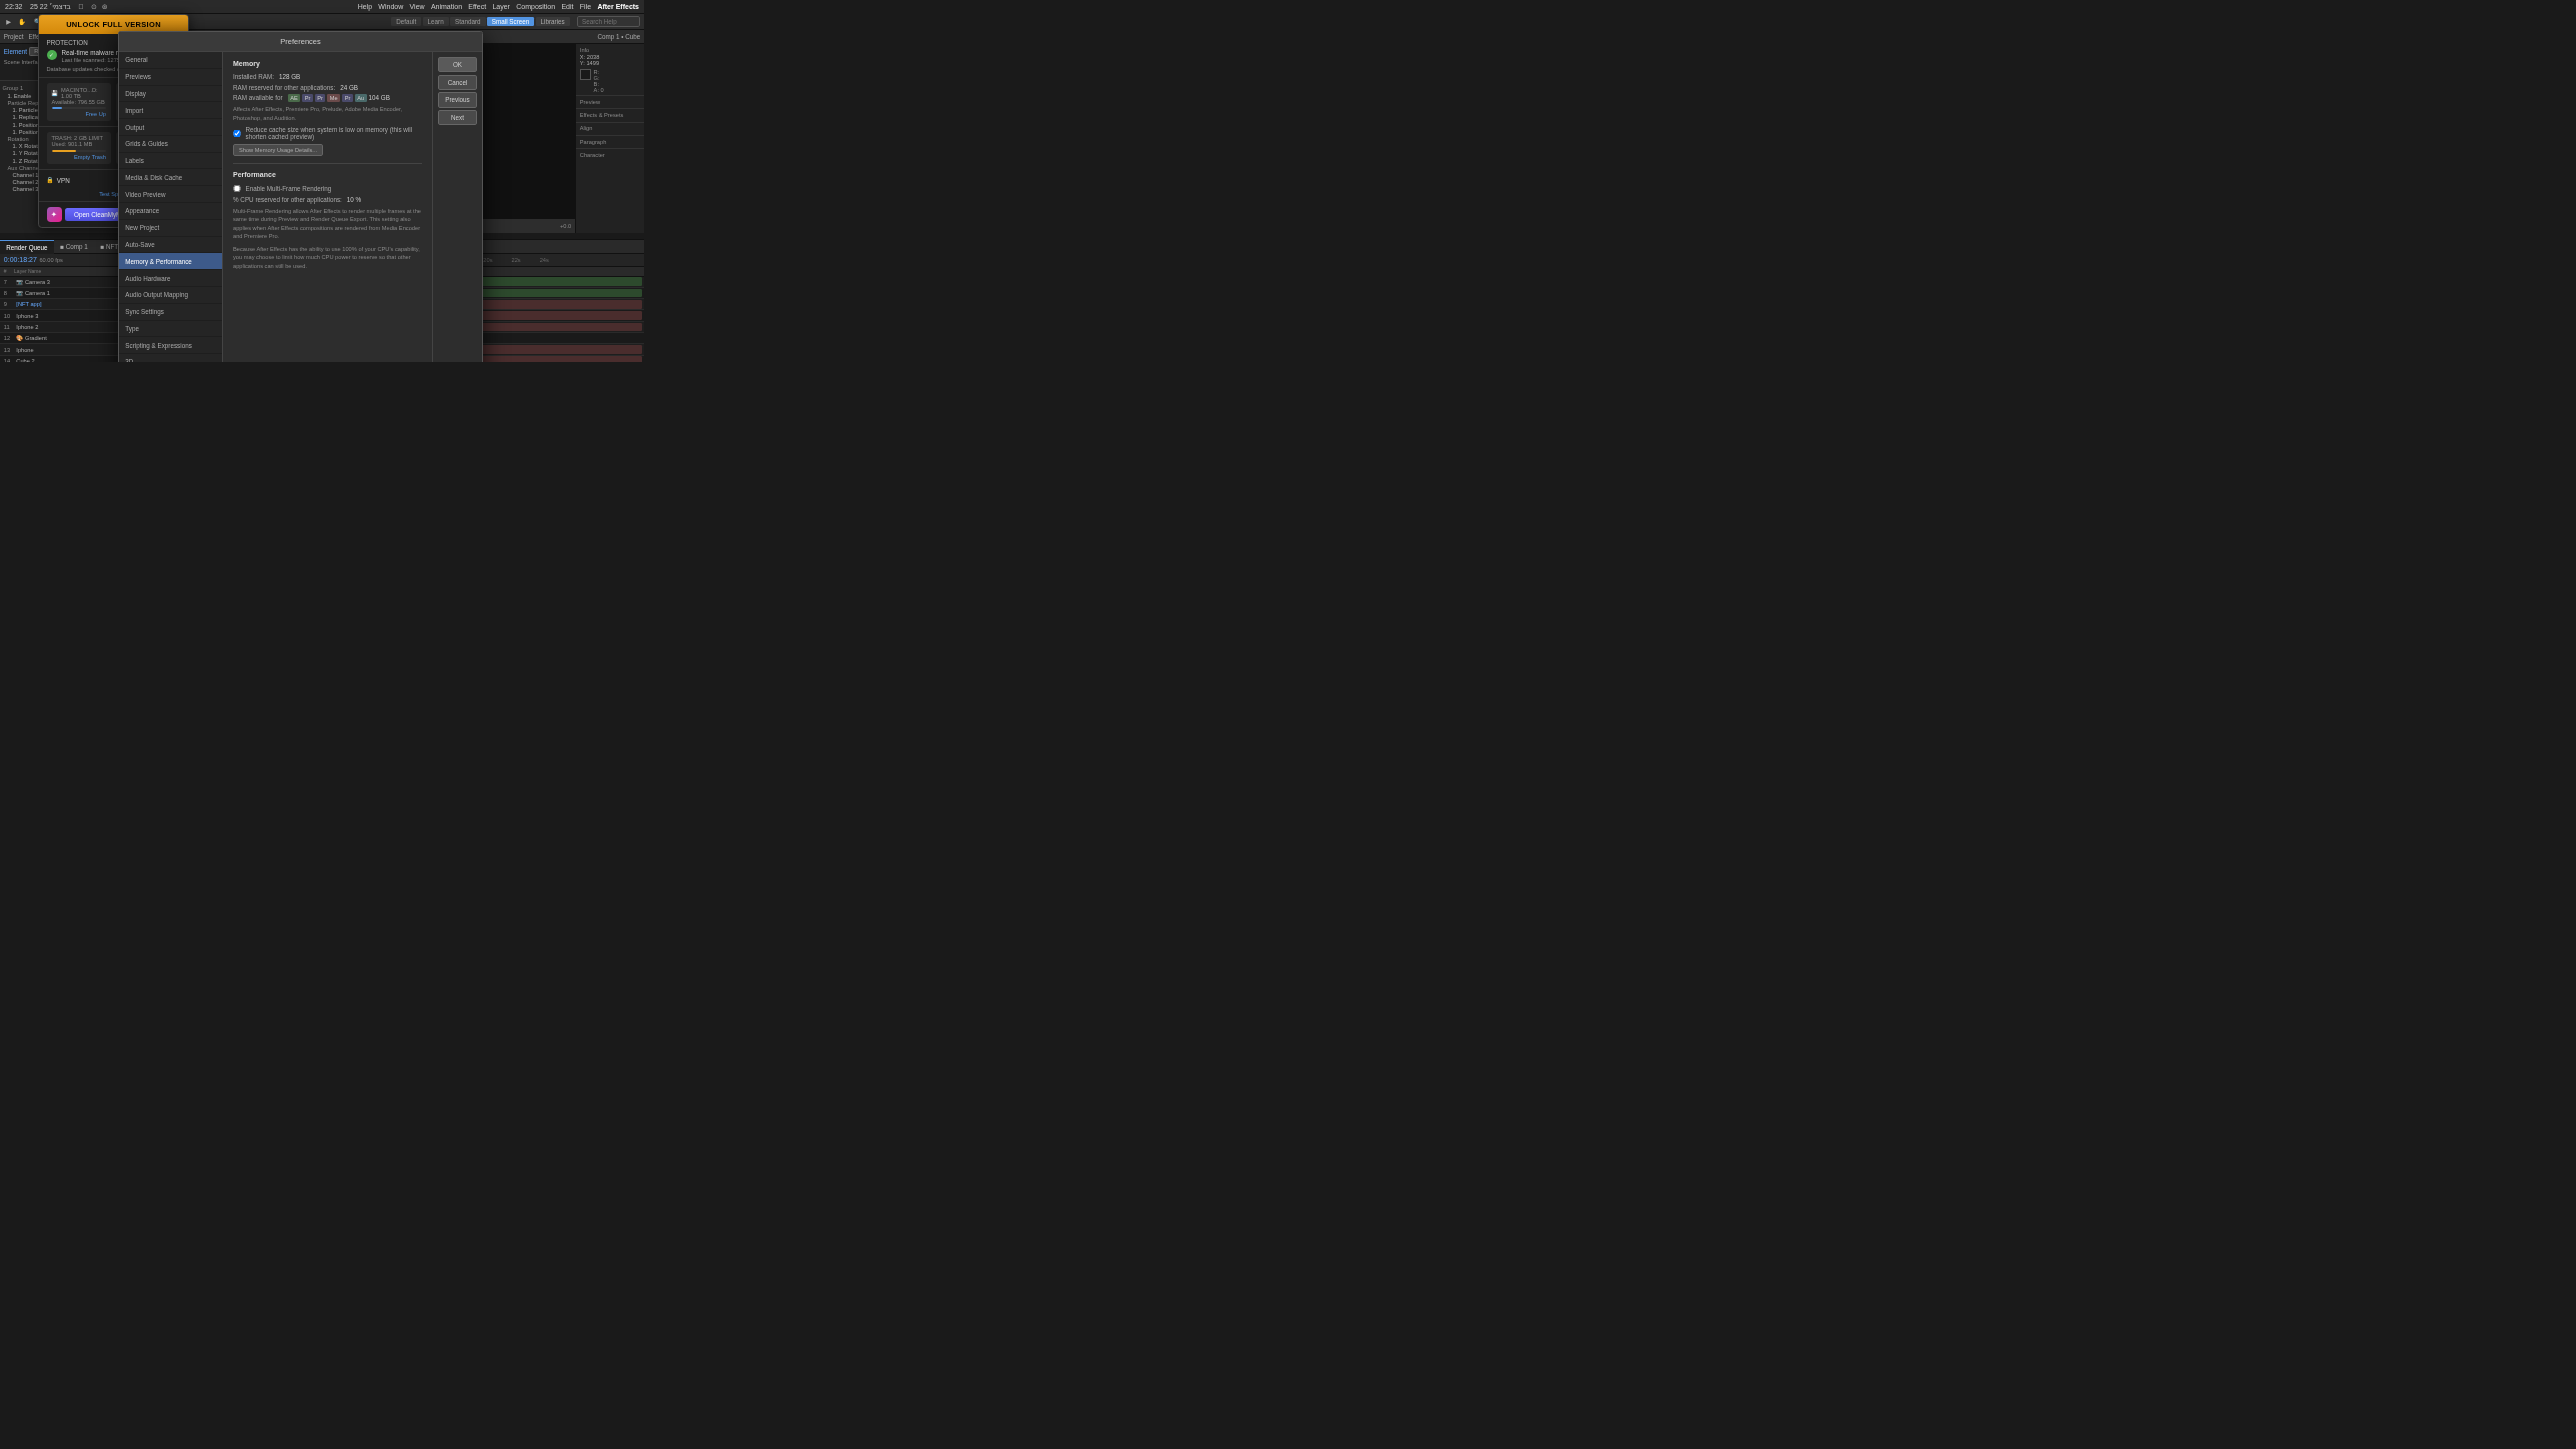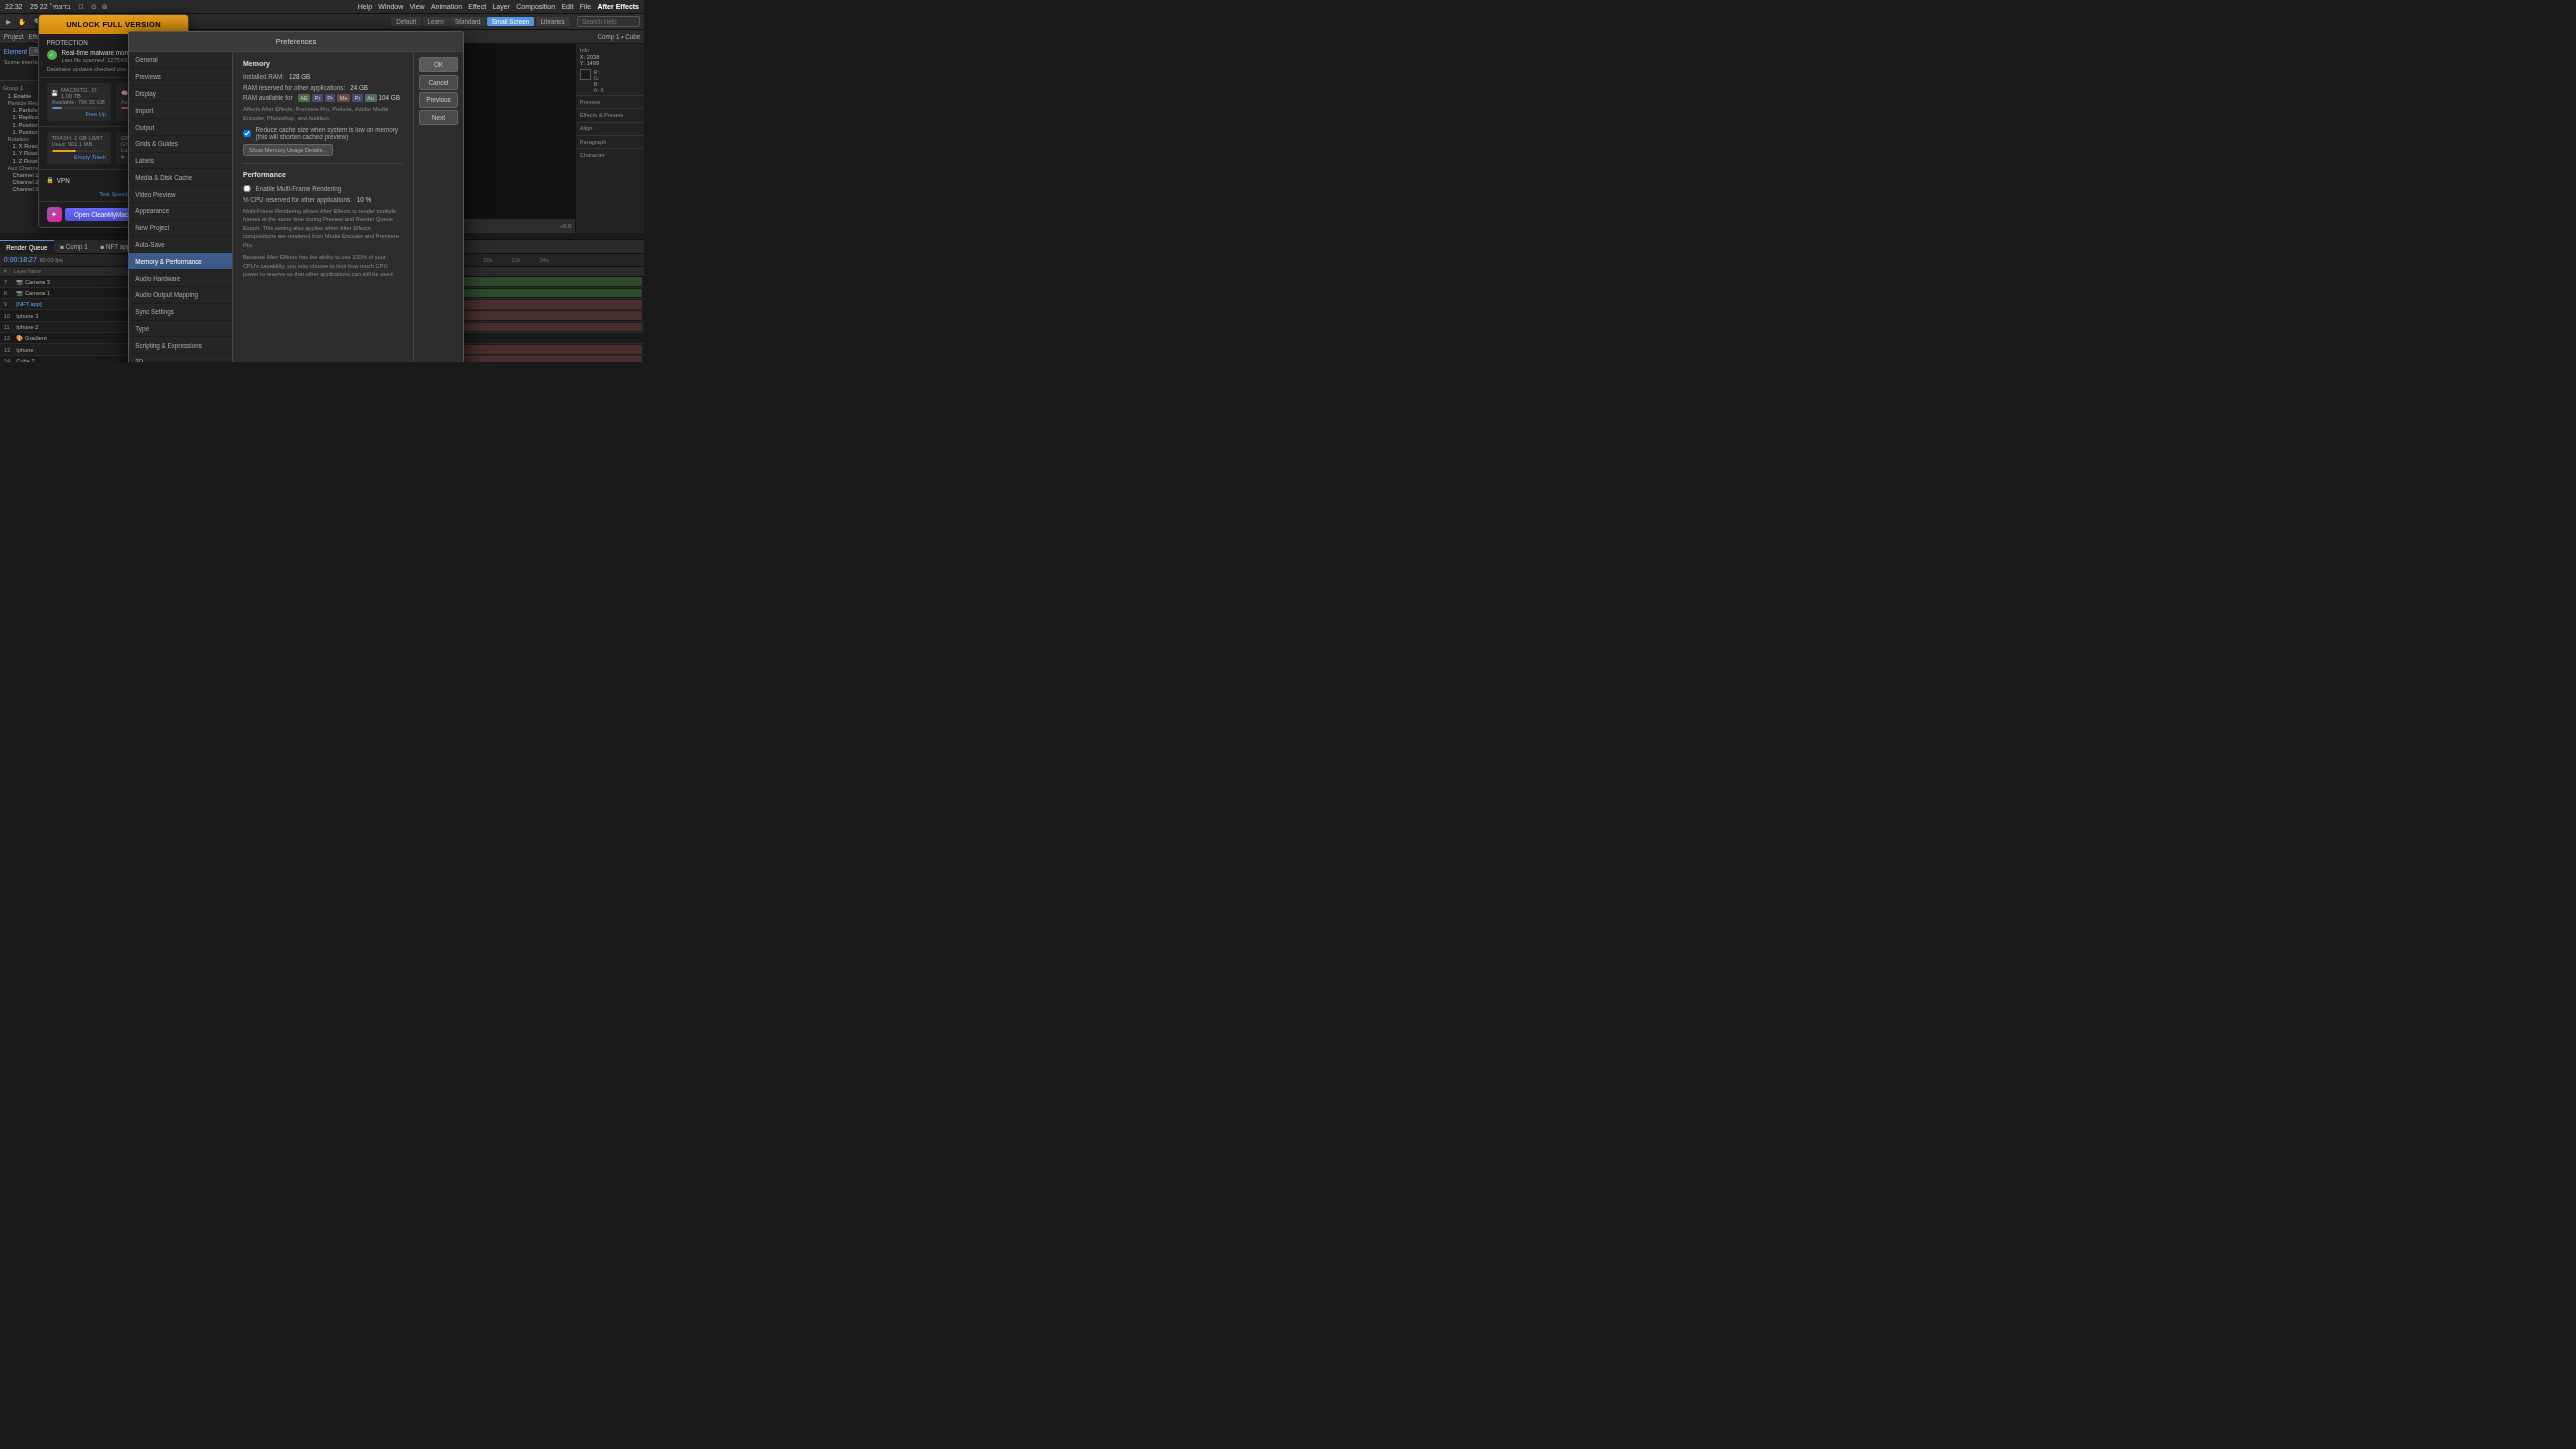--- a/index.html
+++ b/index.html
@@ -213,22 +213,22 @@
       padding: 3.1px 8.8px;
       font-size: 6.3px;
       cursor: pointer;
     }
     .av-gear-icon { color: #666; cursor: pointer; font-size: 8.8px; }
 
     
     .prefs-dialog {
       position: absolute;
       top: 31px;
-      left: 128px;
-      width: 336px;
+      left: 118px;
+      width: 365px;
       background: #2d2d2d;
       border: 0.6px solid #555;
       border-radius: 2.5px;
       z-index: 200;
       box-shadow: 0 5px 25px rgba(0,0,0,0.8);
       overflow: hidden;
     }
     .prefs-title-bar {
       background: #3a3a3a;
       padding: 5px 7.5px;

